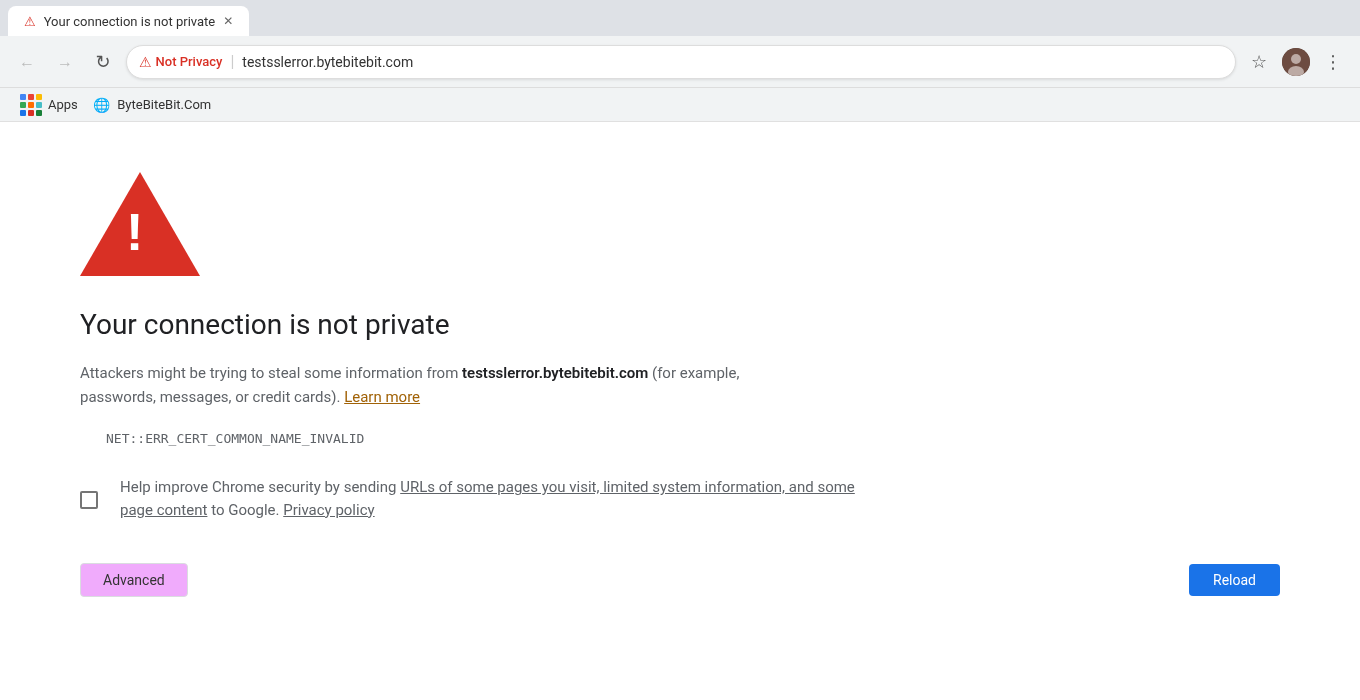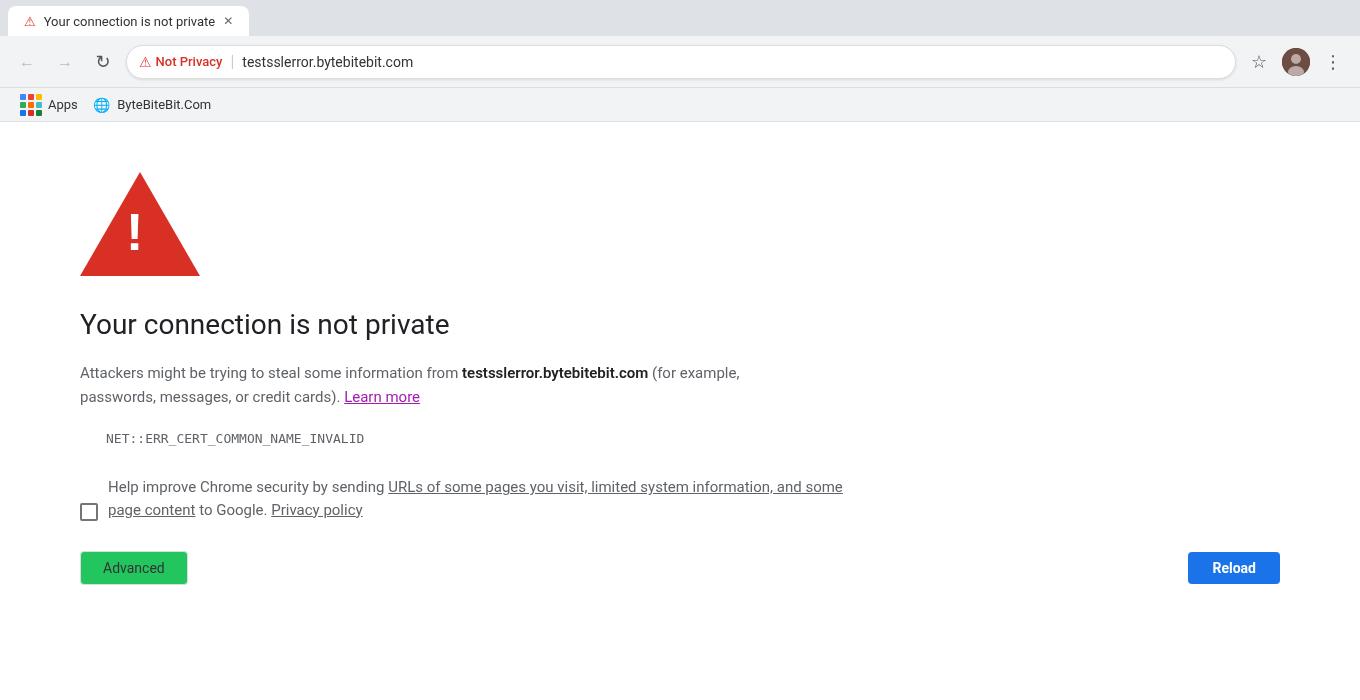--- a/index.html
+++ b/index.html
@@ -205,36 +205,36 @@
       color: #5f6368;
       line-height: 1.6;
       max-width: 700px;
       margin-bottom: 10px;
     }
     .error-description strong {
       color: #202124;
       font-weight: 600;
     }
     .learn-more-link {
-      color: #a21caf;
+      color: #a16207;
       text-decoration: underline;
       cursor: pointer;
     }
     .error-code {
       font-size: 13px;
       color: #5f6368;
       margin: 22px 0 30px 0;
       font-family: monospace;
       padding-left: 26px;
     }
     .checkbox-row {
       display: flex;
-      align-items: flex-end;
-      gap: 10px;
-      margin-bottom: 30px;
+      align-items: center;
+      gap: 22px;
+      margin-bottom: 42px;
       max-width: 780px;
     }
     .checkbox-container {
       width: 18px;
       height: 18px;
       border: 2px solid #757575;
       border-radius: 2px;
       flex-shrink: 0;
       margin-top: 2px;
       background: #fff;
@@ -253,34 +253,34 @@
     .buttons-row {
       display: flex;
       align-items: center;
       justify-content: space-between;
       max-width: 1200px;
     }
     .advanced-btn {
       padding: 8px 22px;
       border: 1px solid #dadce0;
       border-radius: 4px;
-      background: #22c55e;
+      background: #f0abfc;
       font-size: 14px;
       color: #333;
       cursor: pointer;
       font-family: inherit;
     }
     .reload-btn {
       padding: 8px 24px;
       border: none;
       border-radius: 4px;
       background: #1a73e8;
       color: #fff;
       font-size: 14px;
-      font-weight: 700;
+      font-weight: 400;
       cursor: pointer;
       font-family: inherit;
     }
   </style>
 </head>
 <body>
 
 <div class="tab-bar">
   <div class="tab">
 

